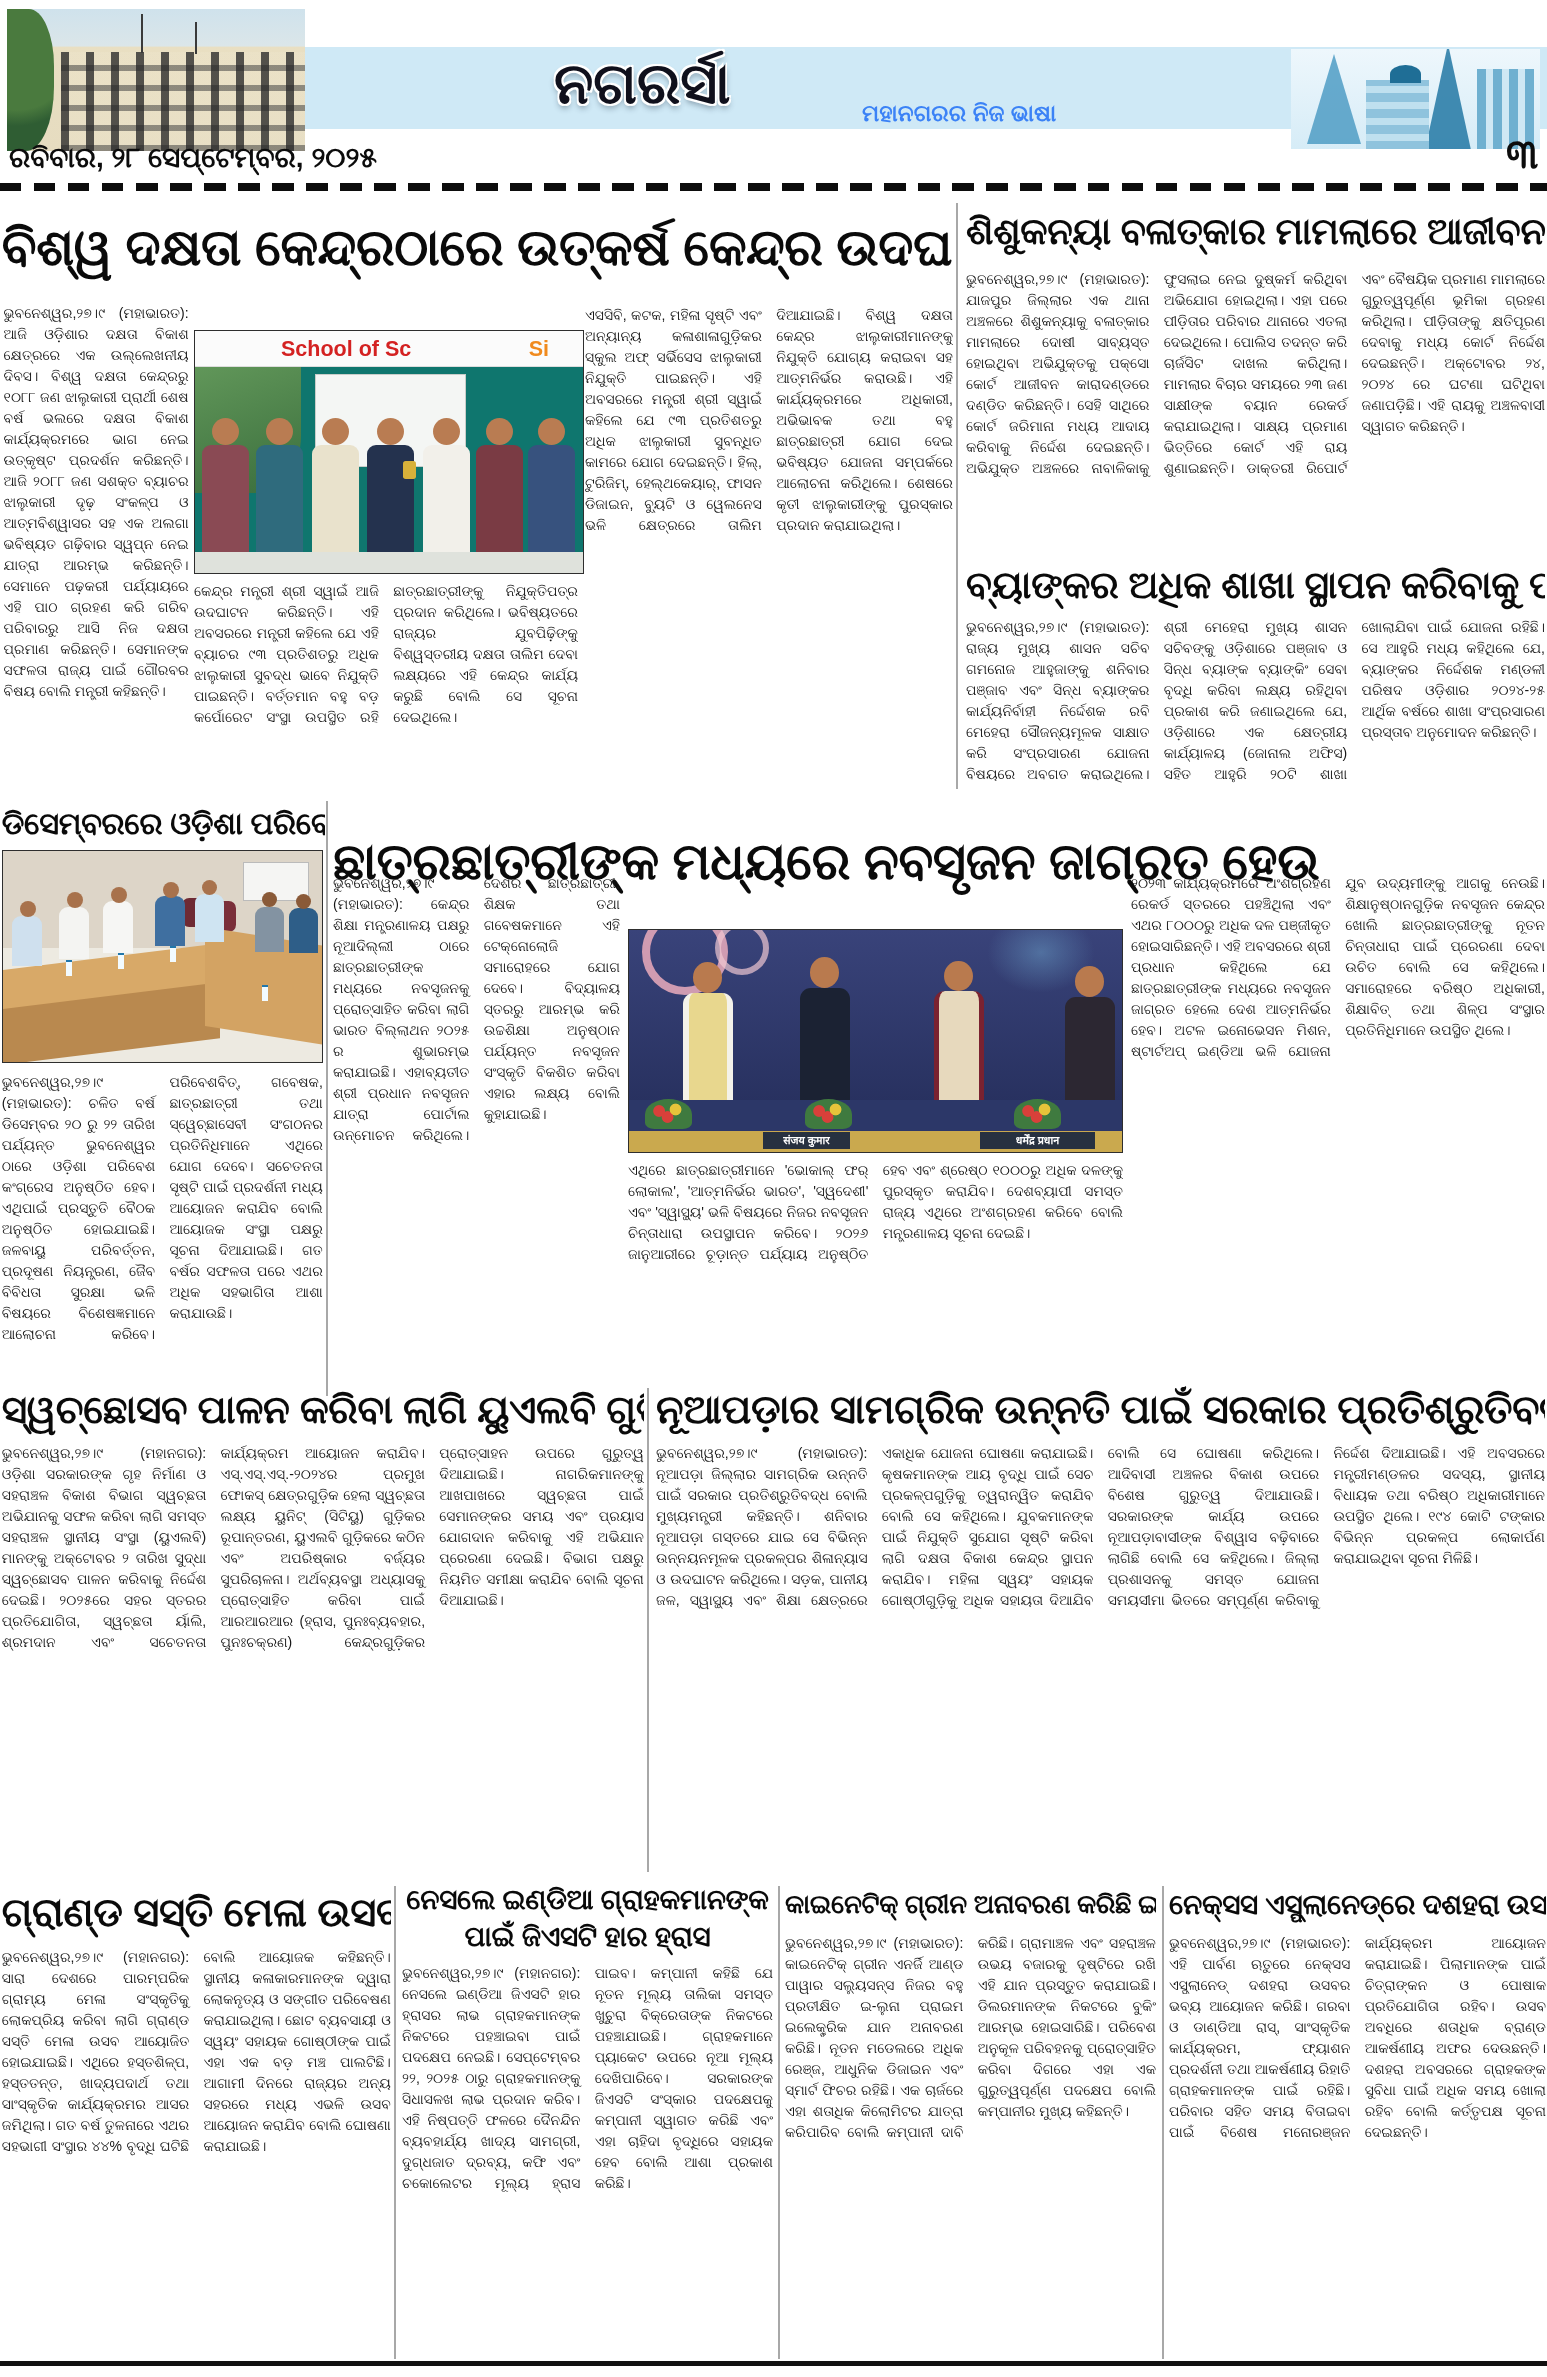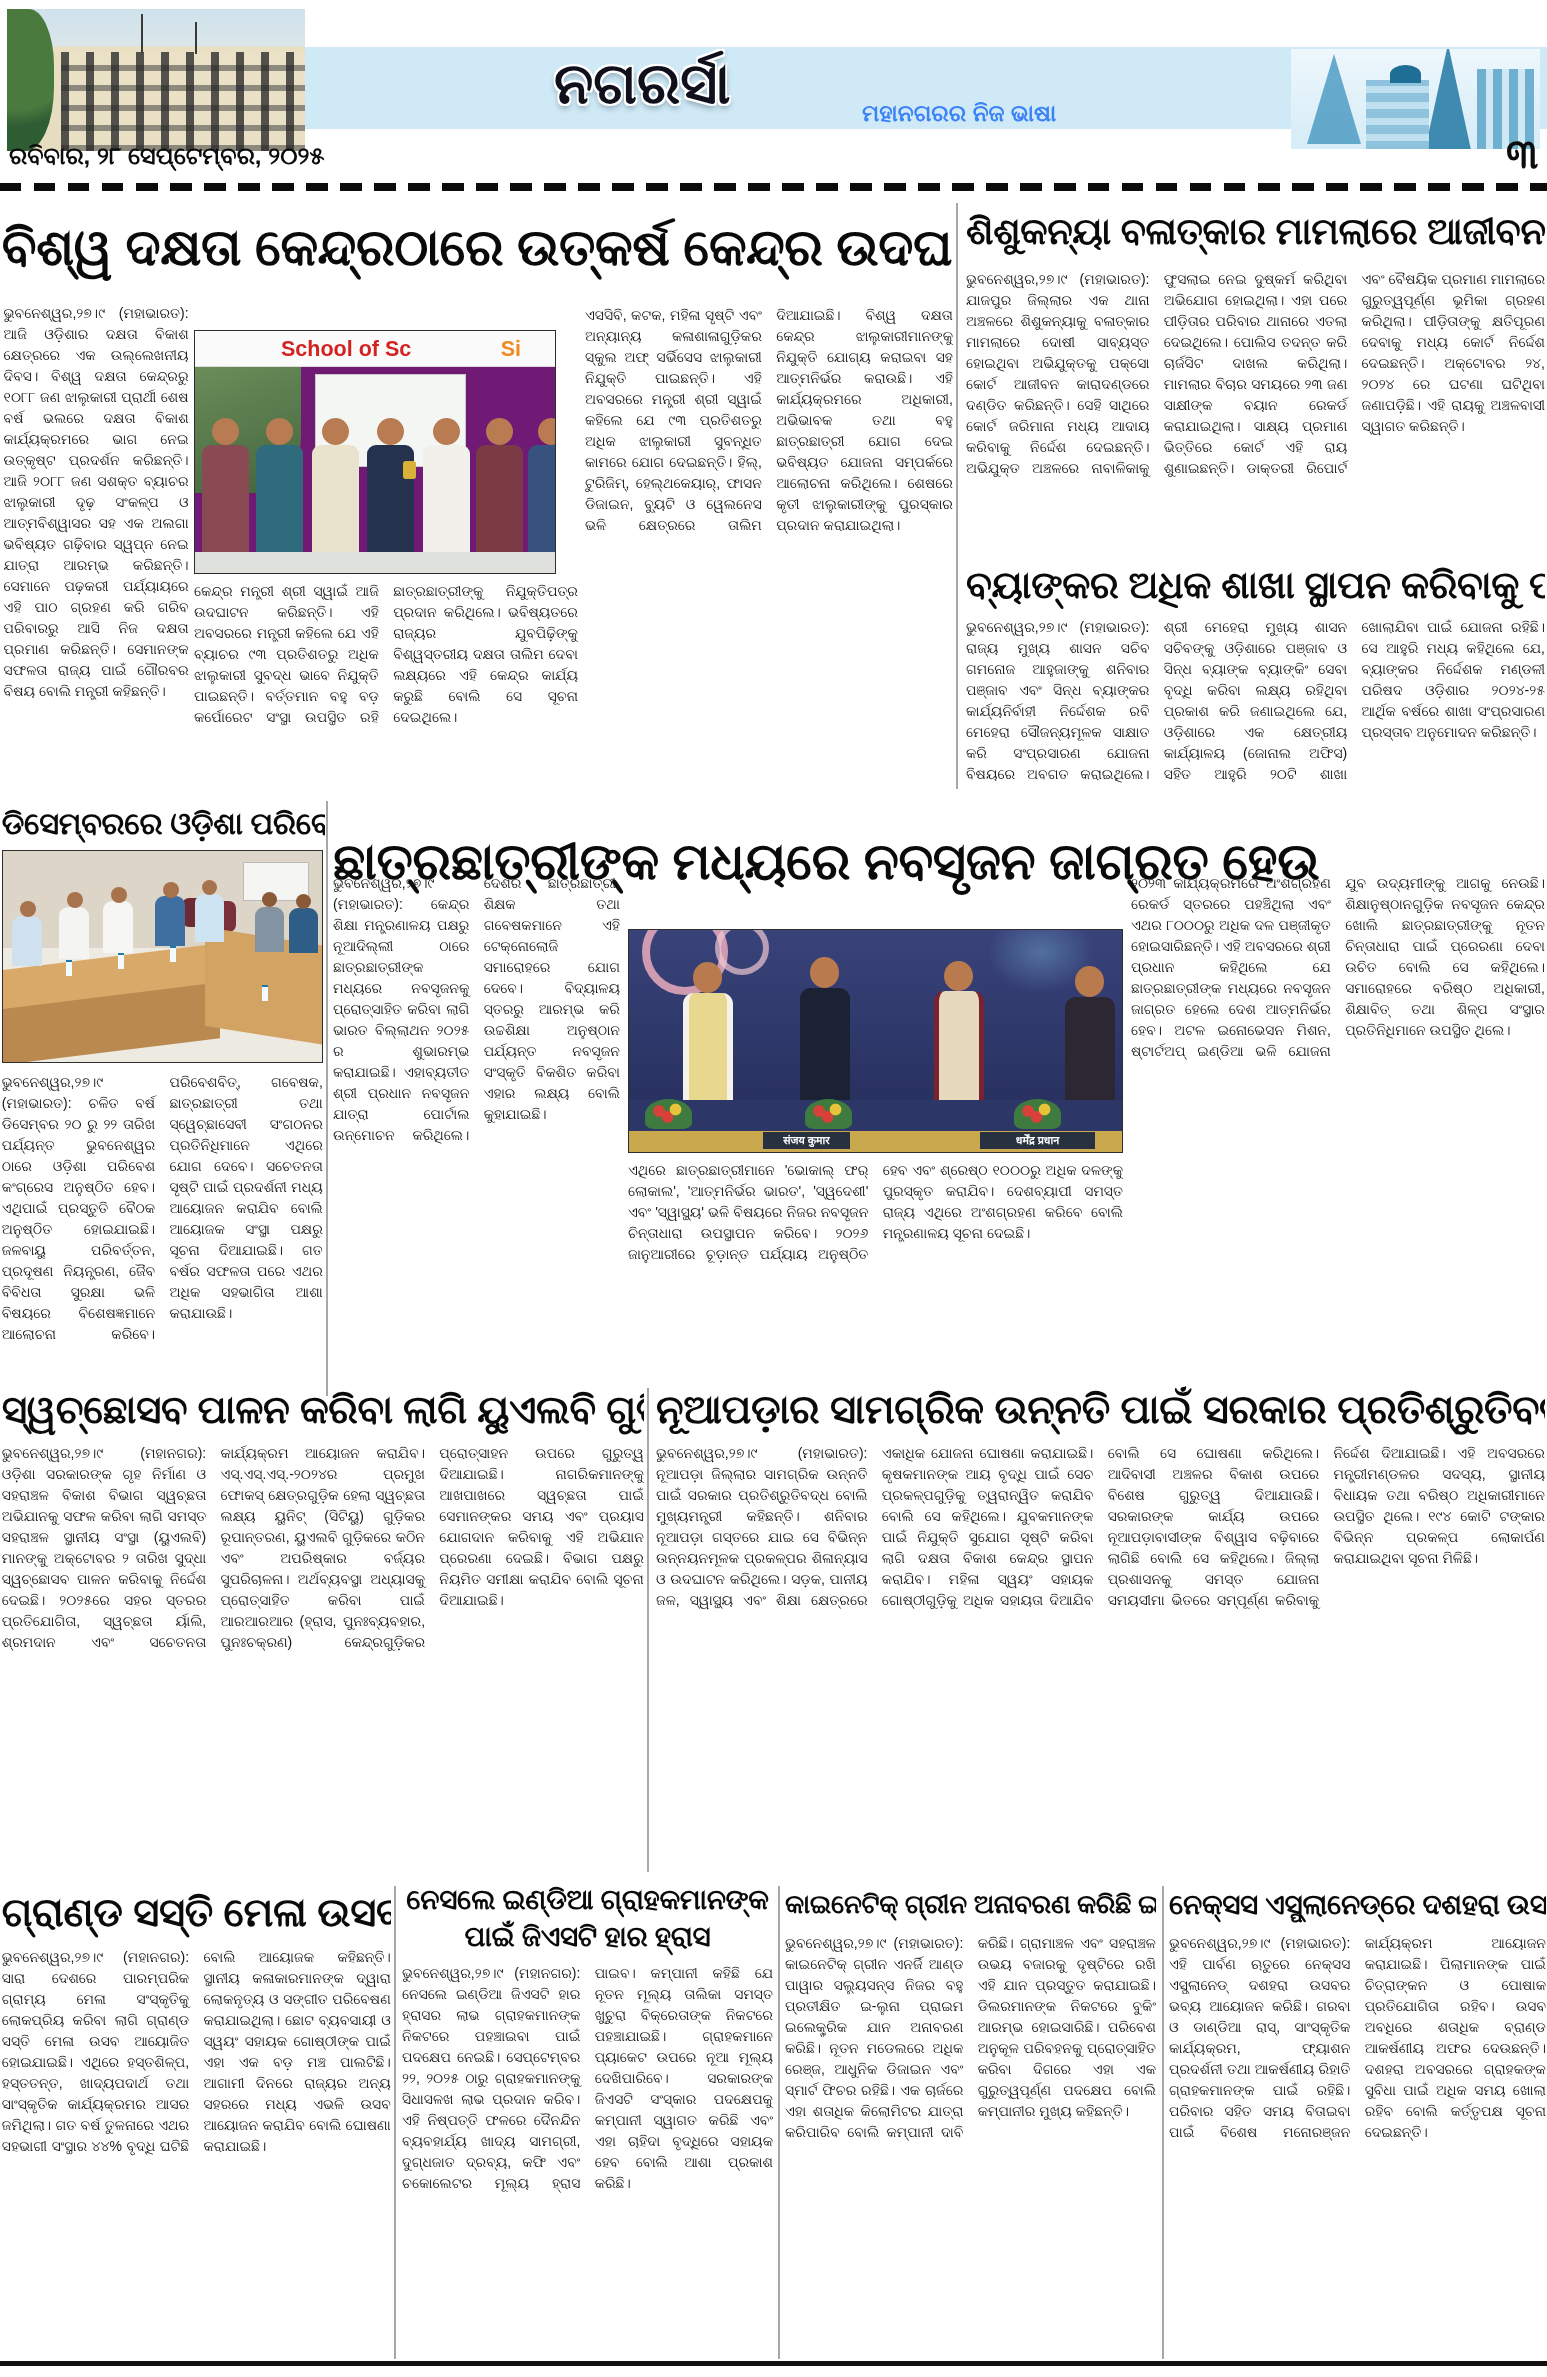--- a/index.html
+++ b/index.html
@@ -45,31 +45,31 @@
     <div class="abs" style="left:16px;top:5.4px;width:0;height:0;border-left:27px solid transparent;border-right:27px solid transparent;border-bottom:90px solid #4f9cc4;opacity:.85"></div>
     <div class="abs" style="left:134px;top:-5.4px;width:0;height:0;border-left:23px solid transparent;border-right:23px solid transparent;border-bottom:106px solid #2e7ea8;opacity:.9"></div>
     <div class="abs" style="left:75px;top:30.5px;width:63px;height:70px;background:repeating-linear-gradient(0deg,#8fc3dd 0 9px,#bfe0ef 9px 16px)"></div>
     <div class="abs" style="left:186px;top:20px;width:57px;height:81px;background:repeating-linear-gradient(90deg,#6fb0d0 0 9px,#cfe8f4 9px 16px)"></div>
     <div class="abs" style="left:99px;top:16px;width:30.5px;height:18px;border-radius:50% 50% 0 0;background:#1f6e96"></div>
   </div>
 
   <div class="abs masthead-title" style="left:554px;top:52px;font-size:57px;line-height:1.1">ନଗରର୍ସା</div>
   <div class="abs" style="left:862px;top:100px;font-size:23px;font-weight:bold;color:#3b82f6">ମହାନଗରର ନିଜ ଭାଷା</div>
 
-  <div class="abs" style="left:9px;top:142px;font-size:24px;font-weight:bold;color:#0c0c0c">ରବିବାର, ୨୮ ସେପ୍ଟେମ୍ବର, ୨୦୨୫</div>
+  <div class="abs" style="left:9px;top:142px;font-size:28px;font-weight:bold;color:#0c0c0c">ରବିବାର, ୨୮ ସେପ୍ଟେମ୍ବର, ୨୦୨୫</div>
   <div class="abs" style="left:1506px;top:131px;font-size:41px;font-weight:bold;color:#0c0c0c">୩</div>
 
   <div class="abs dashed-rule" style="left:0;top:183px;width:1547px"></div>
 
   <section>
     <h2 class="abs headline" style="left:1.8px;top:201px;width:952px;height:93px;font-size:51px;line-height:93px">ବିଶ୍ୱ ଦକ୍ଷତା କେନ୍ଦ୍ରଠାରେ ଉତ୍କର୍ଷ କେନ୍ଦ୍ର ଉଦଘାଟିତ</h2>
 
     <div class="abs body-text" style="left:3.6px;top:303px;width:185px;height:484px;column-count:1">ଭୁବନେଶ୍ୱର,୨୭।୯ (ମହାଭାରତ): ଆଜି ଓଡ଼ିଶାର ଦକ୍ଷତା ବିକାଶ କ୍ଷେତ୍ରରେ ଏକ ଉଲ୍ଲେଖନୀୟ ଦିବସ। ବିଶ୍ୱ ଦକ୍ଷତା କେନ୍ଦ୍ରରୁ ୧୦୮୮ ଜଣ ଝାଲୁକାରୀ ପ୍ରାର୍ଥୀ ଶେଷ ବର୍ଷ ଭଲରେ ଦକ୍ଷତା ବିକାଶ କାର୍ଯ୍ୟକ୍ରମରେ ଭାଗ ନେଇ ଉତ୍କୃଷ୍ଟ ପ୍ରଦର୍ଶନ କରିଛନ୍ତି। ଆଜି ୨୦୮୮ ଜଣ ସଶକ୍ତ ବ୍ୟାଚର ଝାଲୁକାରୀ ଦୃଢ଼ ସଂକଳ୍ପ ଓ ଆତ୍ମବିଶ୍ୱାସର ସହ ଏକ ଅଲଗା ଭବିଷ୍ୟତ ଗଢ଼ିବାର ସ୍ୱପ୍ନ ନେଇ ଯାତ୍ରା ଆରମ୍ଭ କରିଛନ୍ତି। ସେମାନେ ପଢ଼କରୀ ପର୍ଯ୍ୟାୟରେ ଏହି ପାଠ ଗ୍ରହଣ କରି ଗରିବ ପରିବାରରୁ ଆସି ନିଜ ଦକ୍ଷତା ପ୍ରମାଣ କରିଛନ୍ତି। ସେମାନଙ୍କ ସଫଳତା ରାଜ୍ୟ ପାଇଁ ଗୌରବର ବିଷୟ ବୋଲି ମନ୍ତ୍ରୀ କହିଛନ୍ତି।</div>
 
-    <div class="abs photo" style="left:194px;top:330px;width:362px;height:244px;background:#701a75">
+    <div class="abs photo" style="left:194px;top:330px;width:390px;height:244px;background:#0f766e">
       <div class="abs" style="left:0;top:0;width:100%;height:36px;background:#fbfbfb;border-bottom:0.9px solid #ddd">
         <span class="abs" style="left:86px;top:6.3px;font-size:21.5px;font-weight:bold;color:#d42222">School of Sc</span>
         <span class="abs" style="right:34px;top:6.3px;font-size:21.5px;font-weight:bold;color:#f08a1e">Si</span>
       </div>
       <div class="abs" style="left:0;top:36px;width:106px;height:126px;background:linear-gradient(160deg,#6a9a57,#3f6d37);border-radius:0 0 45% 0;opacity:.9"></div>
       <div class="abs" style="left:120px;top:43px;width:151px;height:93px;background:#f4f6f4;border:0.9px solid #c9cdc9"></div>
       <div class="fig" style="left:7.2px">
           <div class="head"></div>
           <div class="torso" style="background:#8a4a54"></div>
         </div>

